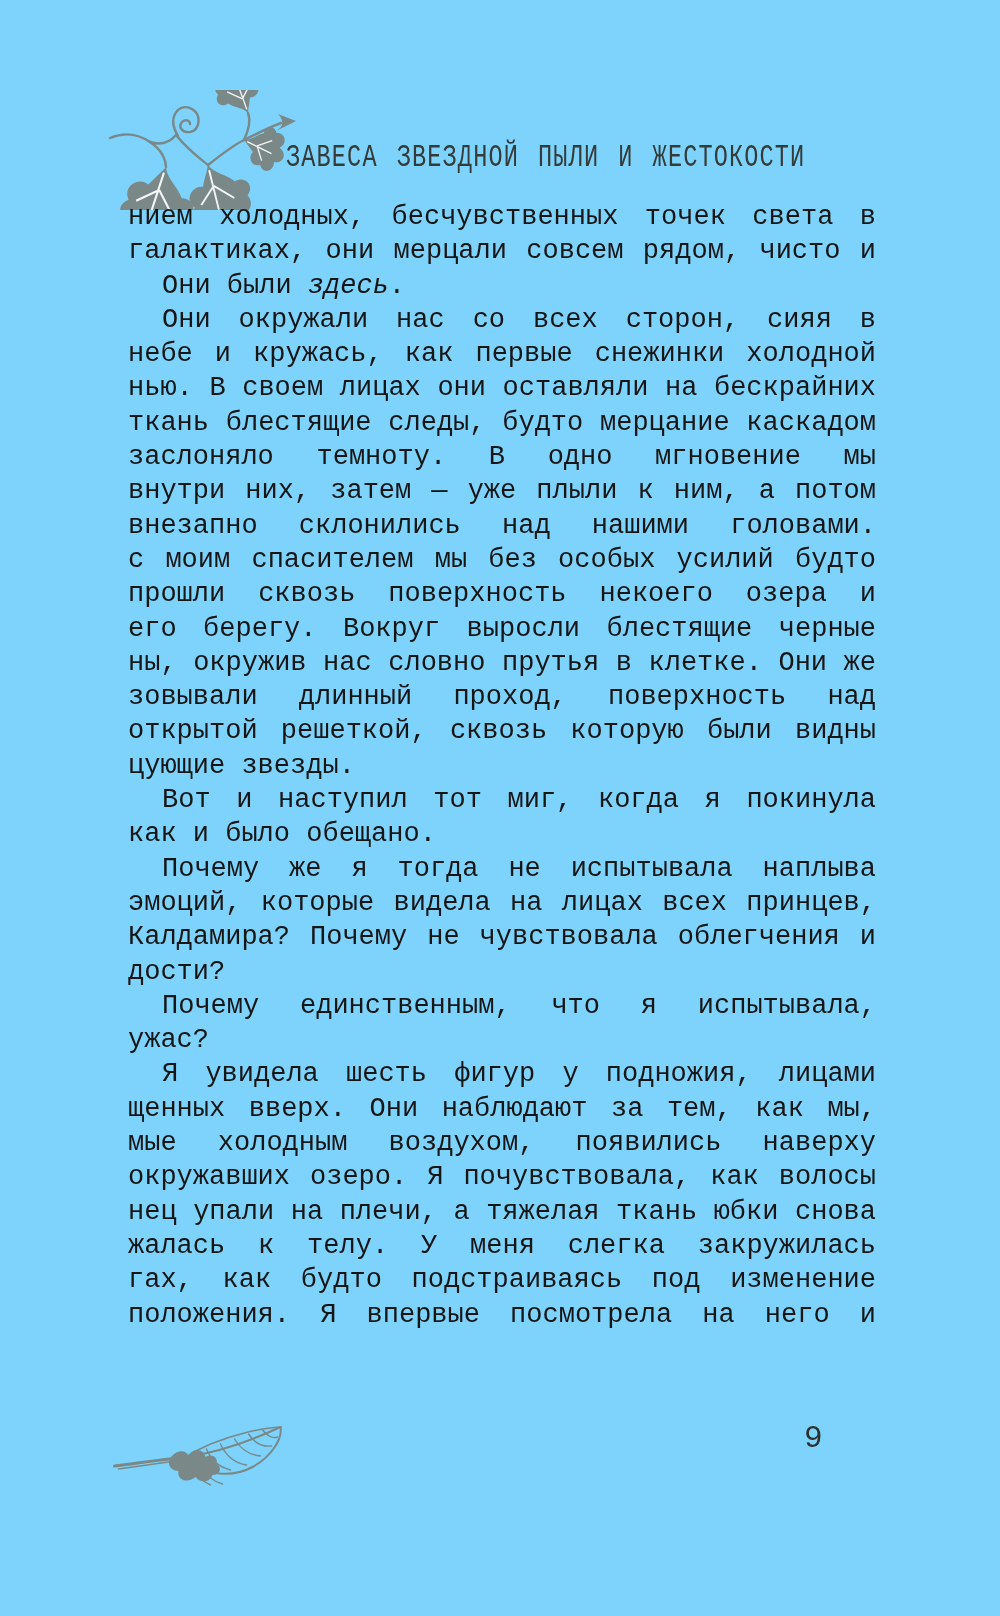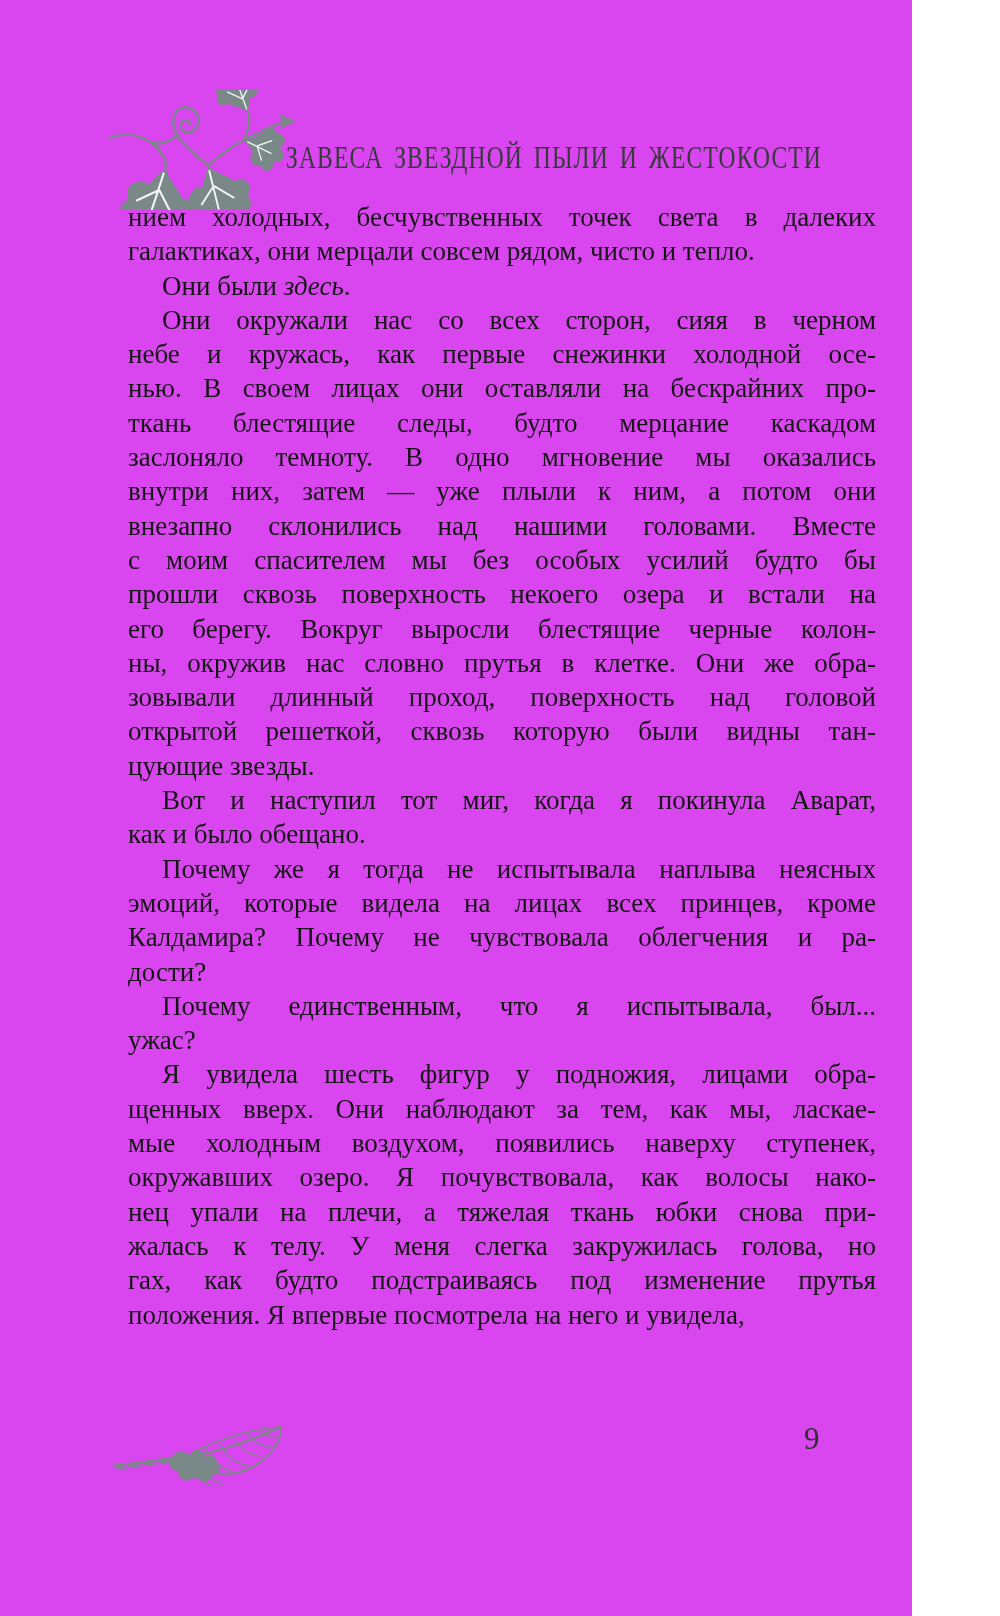--- a/index.html
+++ b/index.html
@@ -2,25 +2,25 @@
 <html lang="ru"><head>
 <meta charset="utf-8">
 <style>
   html, body {
     margin: 0;
     padding: 0;
     background: #ffffff;
   }
   .page {
     position: relative;
-    width: 912px;
+    width: 1000px;
     height: 1616px;
-    background: #d946ef;
+    background: #7dd3fc;
     overflow: hidden;
-    font-family: Liberation Serif, serif;
+    font-family: Liberation Mono, monospace;
   }
   
   .header-ornament {
     position: absolute;
     left: 104px;
     top: 90px;
     width: 200px;
     height: 120px;
   }
   .running-head {

